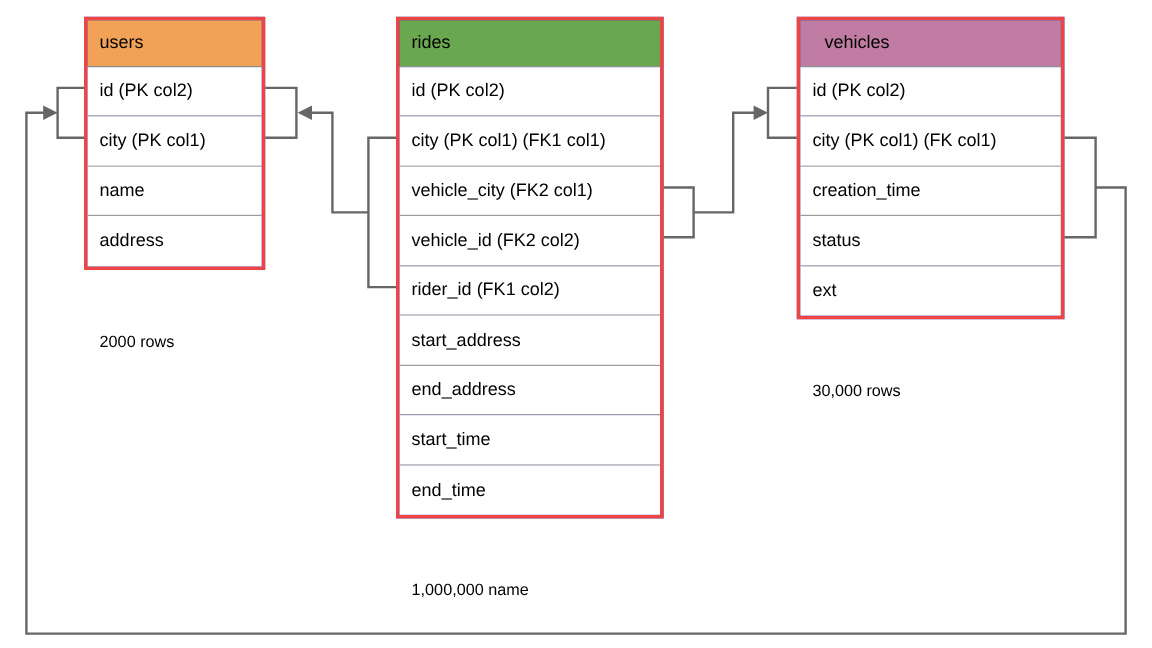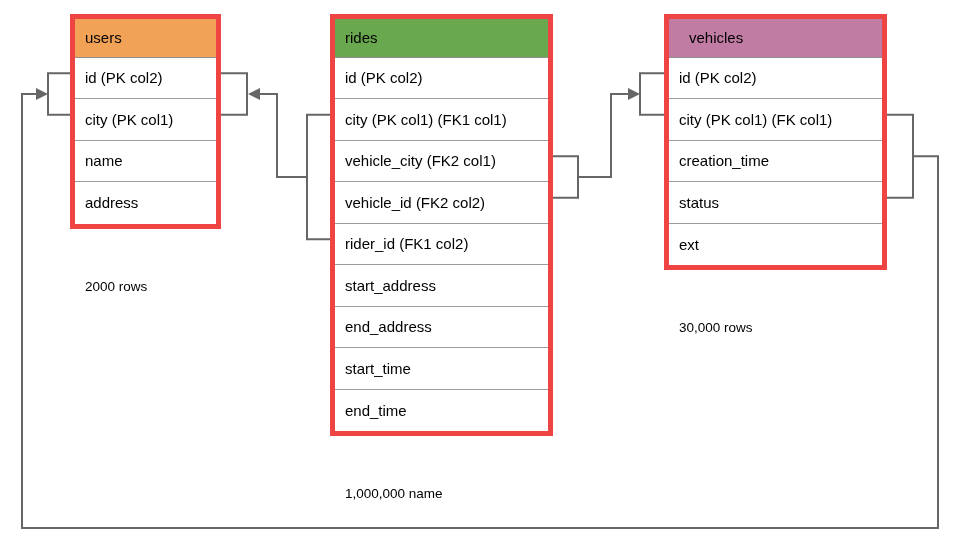--- a/index.html
+++ b/index.html
@@ -18,21 +18,21 @@
   #connectors {
     position: absolute;
     left: 0;
     top: 0;
     width: 960px;
     height: 540px;
   }
   .db-table {
     position: absolute;
     background: #1d4ed8;
-    border: 5px solid #ef4444;
+    border: 3px solid #ef4444;
     box-sizing: border-box;
   }
   .tbl-header {
     height: 38.5px;
     box-sizing: border-box;
     border-bottom: 1px solid #8f8f8f;
     display: flex;
     align-items: center;
     padding-left: 10px;
     font-size: 15px;

